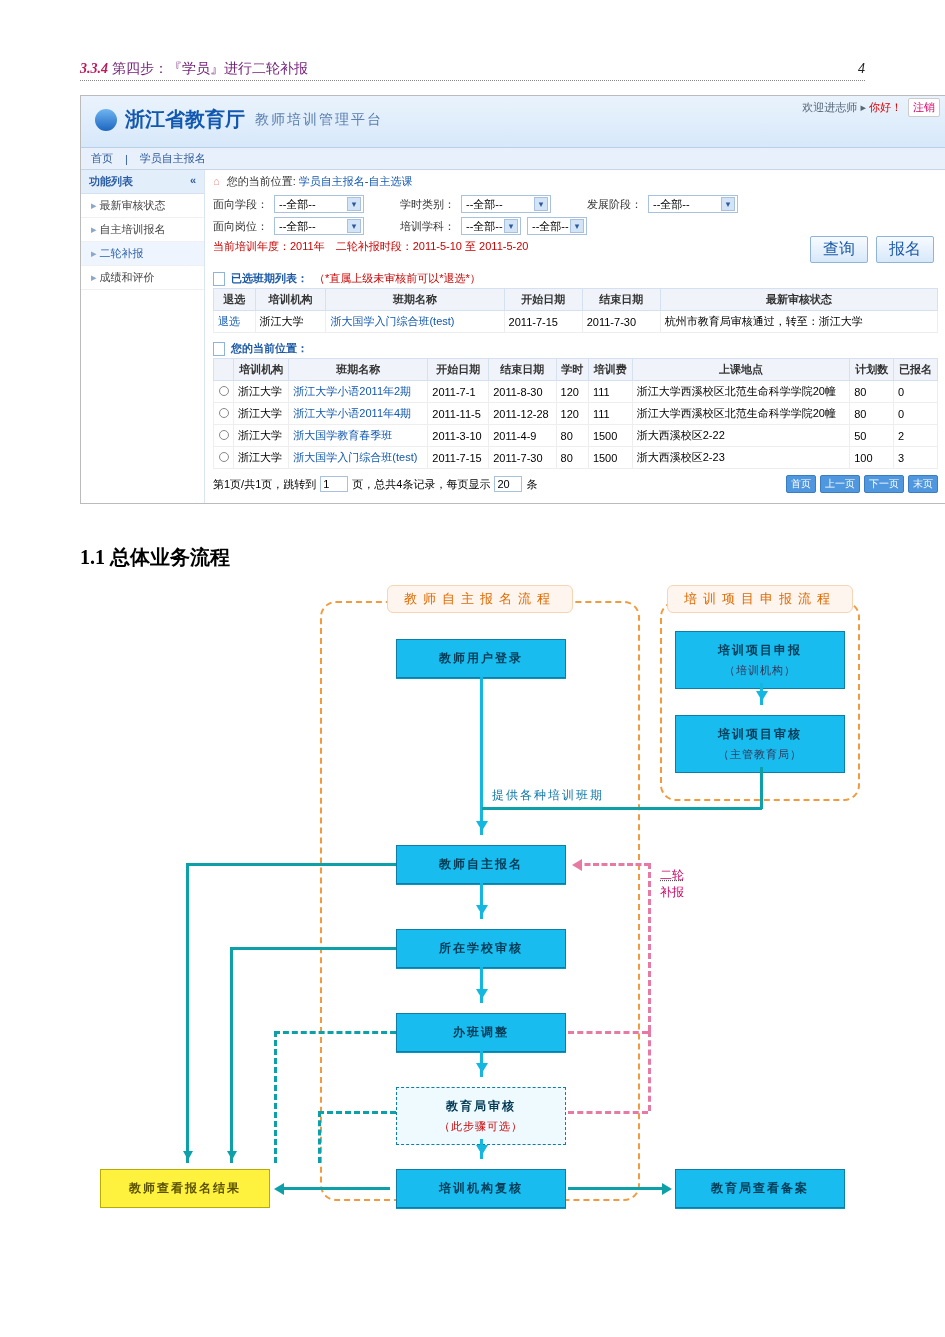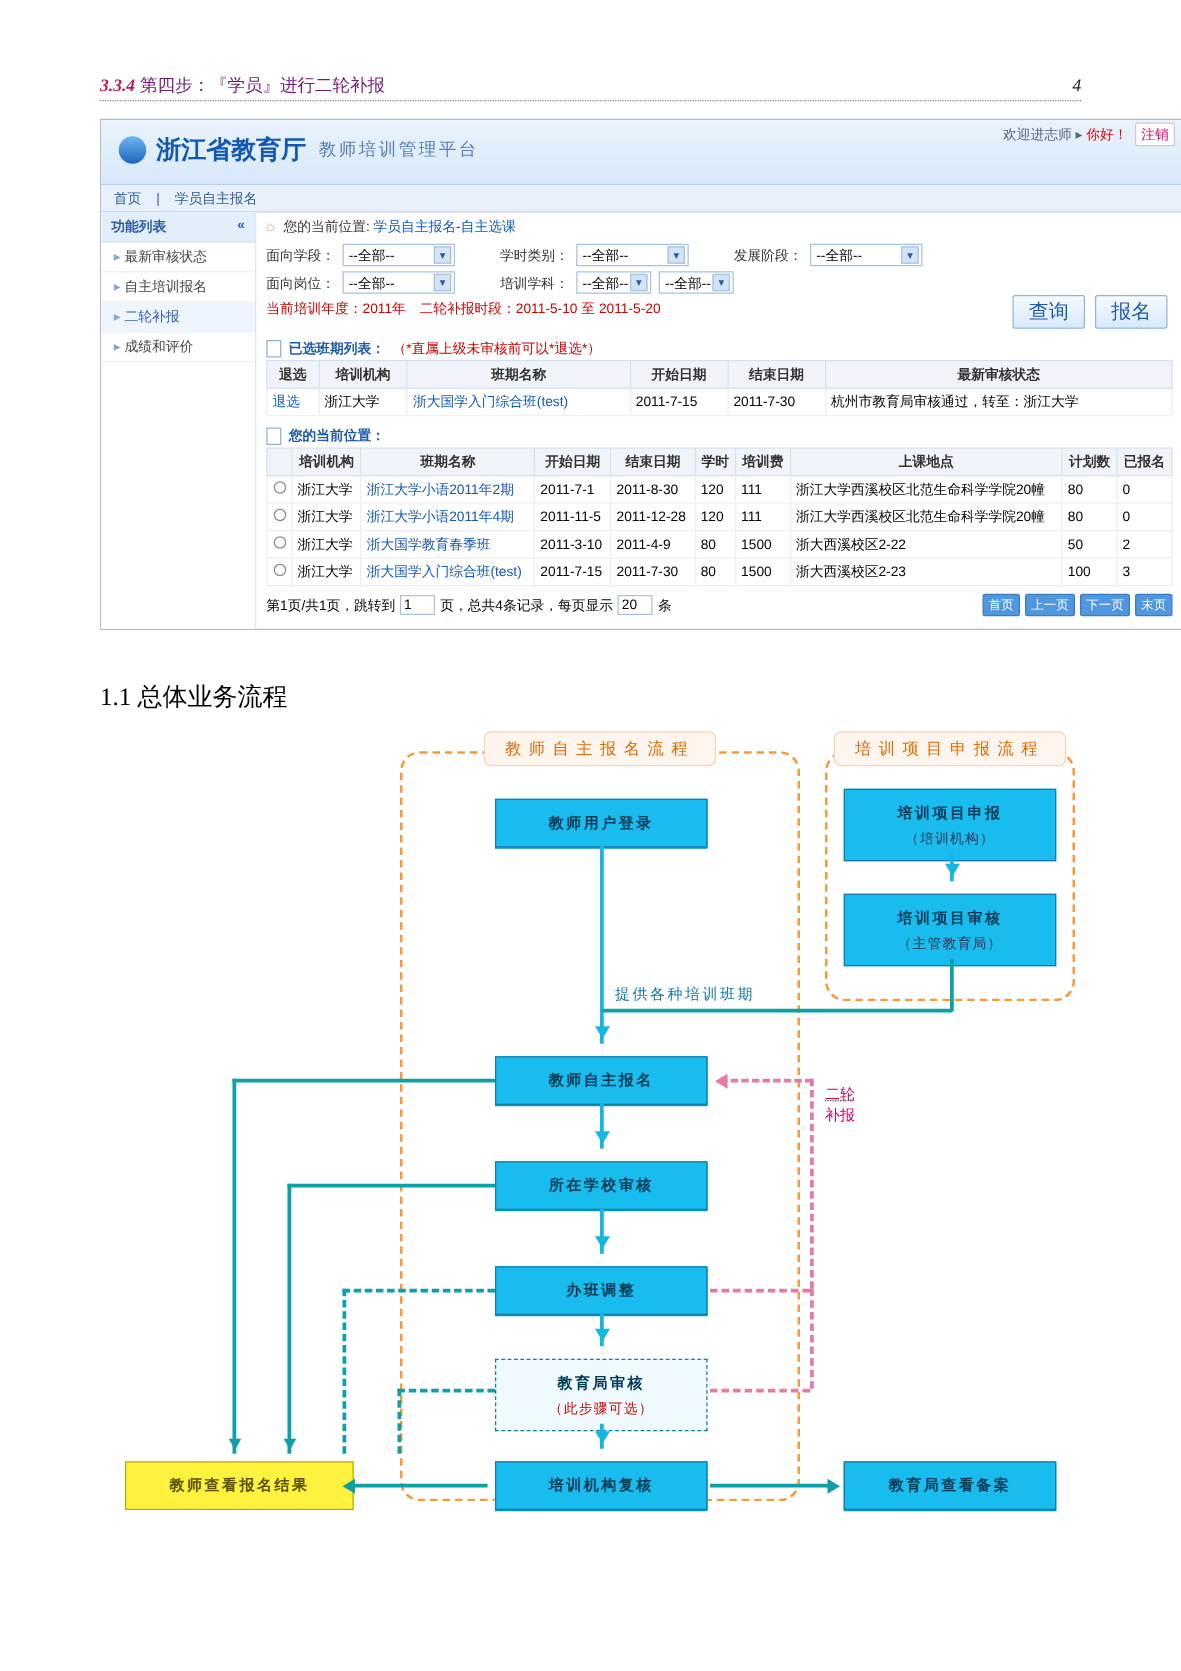--- a/index.html
+++ b/index.html
@@ -102,21 +102,21 @@
   table.grid th { background:#f0f4fa; border:1px solid #d5e1f1; padding:3px 4px; color:#333; font-weight:bold; text-align:center; }
   table.grid td { border:1px solid #eee; padding:3px 4px; }
   table.grid td.link, table.grid td a { color:#1258b0; }
   .radio { width:10px; height:10px; border:1px solid #888; border-radius:50%; display:inline-block; }
 
   .pager { margin-top:6px; display:flex; align-items:center; gap:4px; font-size:11px; }
   .pi { width:28px; border:1px solid #a7c1de; height:16px; font-size:11px; padding:0 2px;}
   .pbtn { background:#4f97df; color:#fff; border:1px solid #3b7dc1; padding:1px 4px; border-radius:2px; font-size:10px;}
 
   
-  h2.doc-heading { font-size:20px; font-weight:normal; margin:20px 0 20px 0; font-family:"SimSun", serif; }
+  h2.doc-heading { font-size:20px; font-weight:bold; margin:20px 0 20px 0; font-family:"SimSun", serif; }
 
   
   .flowchart {
     position: relative;
     width: 760px;
     height: 620px;
     margin-left: 20px;
   }
   .lane {
     position:absolute;
@@ -436,21 +436,21 @@
   <div class="arrow-v" style="left:660px; top:92px; height:22px;"></div>
   <div class="node cyan2" style="left:575px; top:124px;">
     <span>培训项目审核</span>
     <span class="subt gray">（主管教育局）</span>
   </div>
 
   <div class="conn-teal-v" style="left:660px; top:176px; height:42px;"></div>
   <div class="conn-teal" style="left:382px; top:216px; width:280px;"></div>
   <span class="label-inline" style="left:392px; top:196px;">提供各种培训班期</span>
 
-  <div class="node yellow" style="left:0px; top:578px; width:183px;">教师查看报名结果</div>
+  <div class="node yellow" style="left:0px; top:578px; width:170px;">教师查看报名结果</div>
 
   <div class="node cyan" style="left:575px; top:578px;">教育局查看备案</div>
 
   <div class="arrow-h left" style="left:178px; top:596px; width:112px;"></div>
   <div class="arrow-h right" style="left:468px; top:596px; width:100px;"></div>
 
   <div class="conn-teal" style="left:86px; top:272px; width:210px;"></div>
   <div class="conn-teal-v down" style="left:86px; top:272px; height:300px;"></div>
   <div class="conn-teal" style="left:130px; top:356px; width:166px;"></div>
   <div class="conn-teal-v down" style="left:130px; top:356px; height:216px;"></div>

